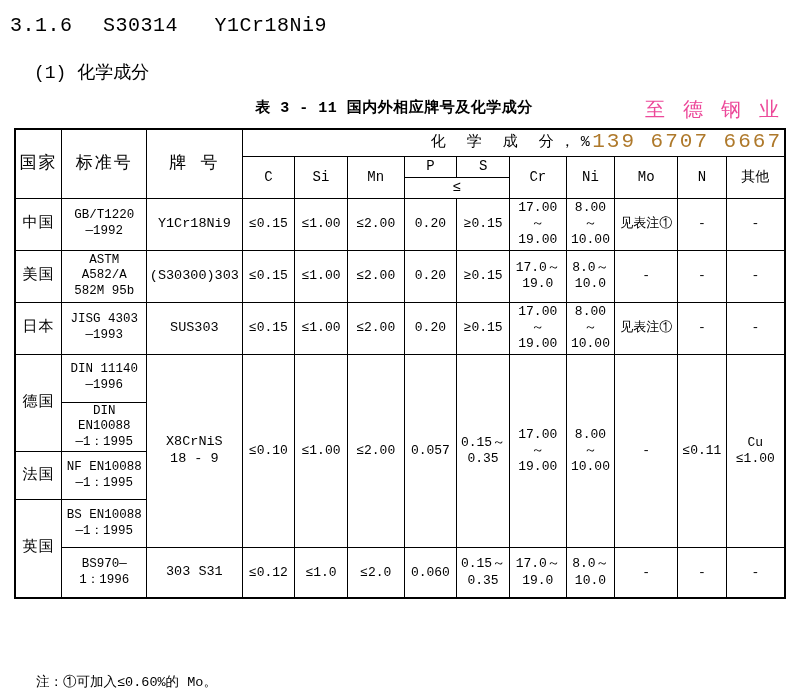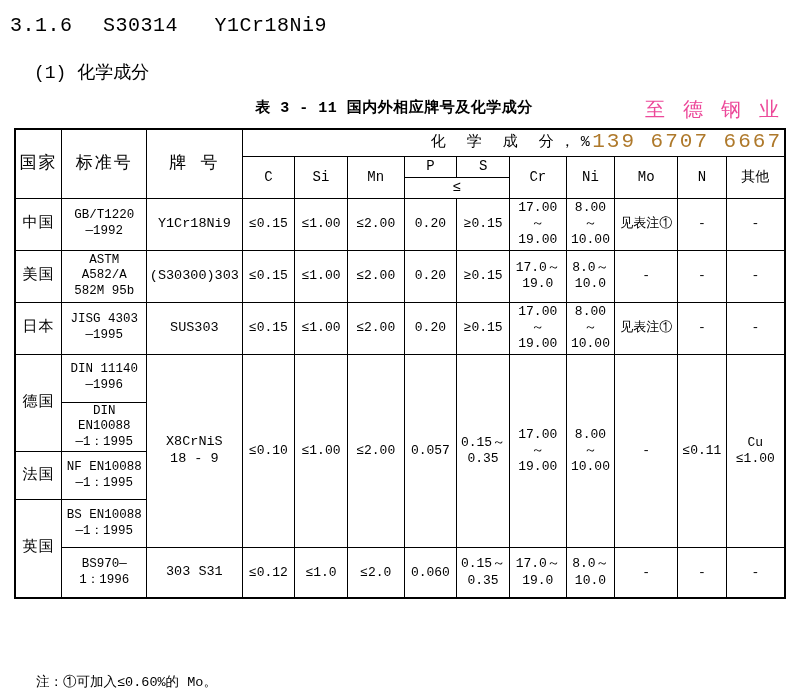--- a/index.html
+++ b/index.html
@@ -225,21 +225,21 @@
       </td>
       <td class="val">-</td>
       <td class="val">-</td>
       <td class="val">-</td>
     </tr>
 
     <tr style="height:52px">
       <td class="country">日本</td>
       <td class="std cell2">
         <span class="l2">JISG 4303</span>
-        <span class="l2">—1995</span>
+        <span class="l2">—1993</span>
       </td>
       <td class="grade">SUS303</td>
       <td class="val">≤0.15</td>
       <td class="val">≤1.00</td>
       <td class="val">≤2.00</td>
       <td class="val">0.20</td>
       <td class="val">≥0.15</td>
       <td class="val cell2">
         <span class="l2">17.00～</span>
         <span class="l2">19.00</span>

